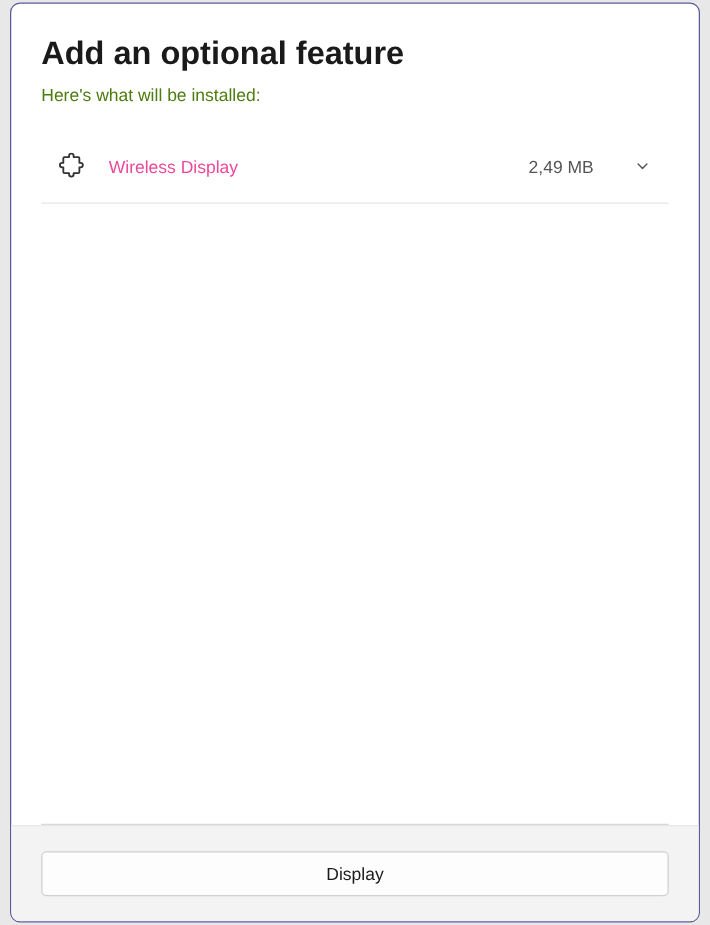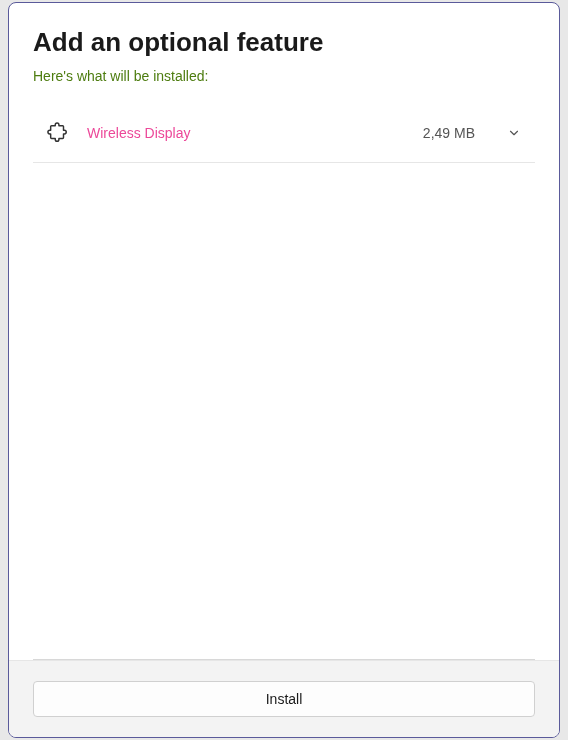--- a/index.html
+++ b/index.html
@@ -138,15 +138,15 @@
         <span class="chevron">
           <svg viewBox="0 0 24 24" fill="none" stroke="currentColor" stroke-width="2" stroke-linecap="round" stroke-linejoin="round">
             <polyline points="6 9 12 15 18 9"></polyline>
           </svg>
         </span>
       </div>
     </div>
     <div class="divider"></div>
   </div>
   <div class="dialog-footer">
-    <button class="btn btn-secondary">Install</button>
+    <button class="btn btn-secondary">Display</button>
   </div>
 </div>
 
 </body></html>

